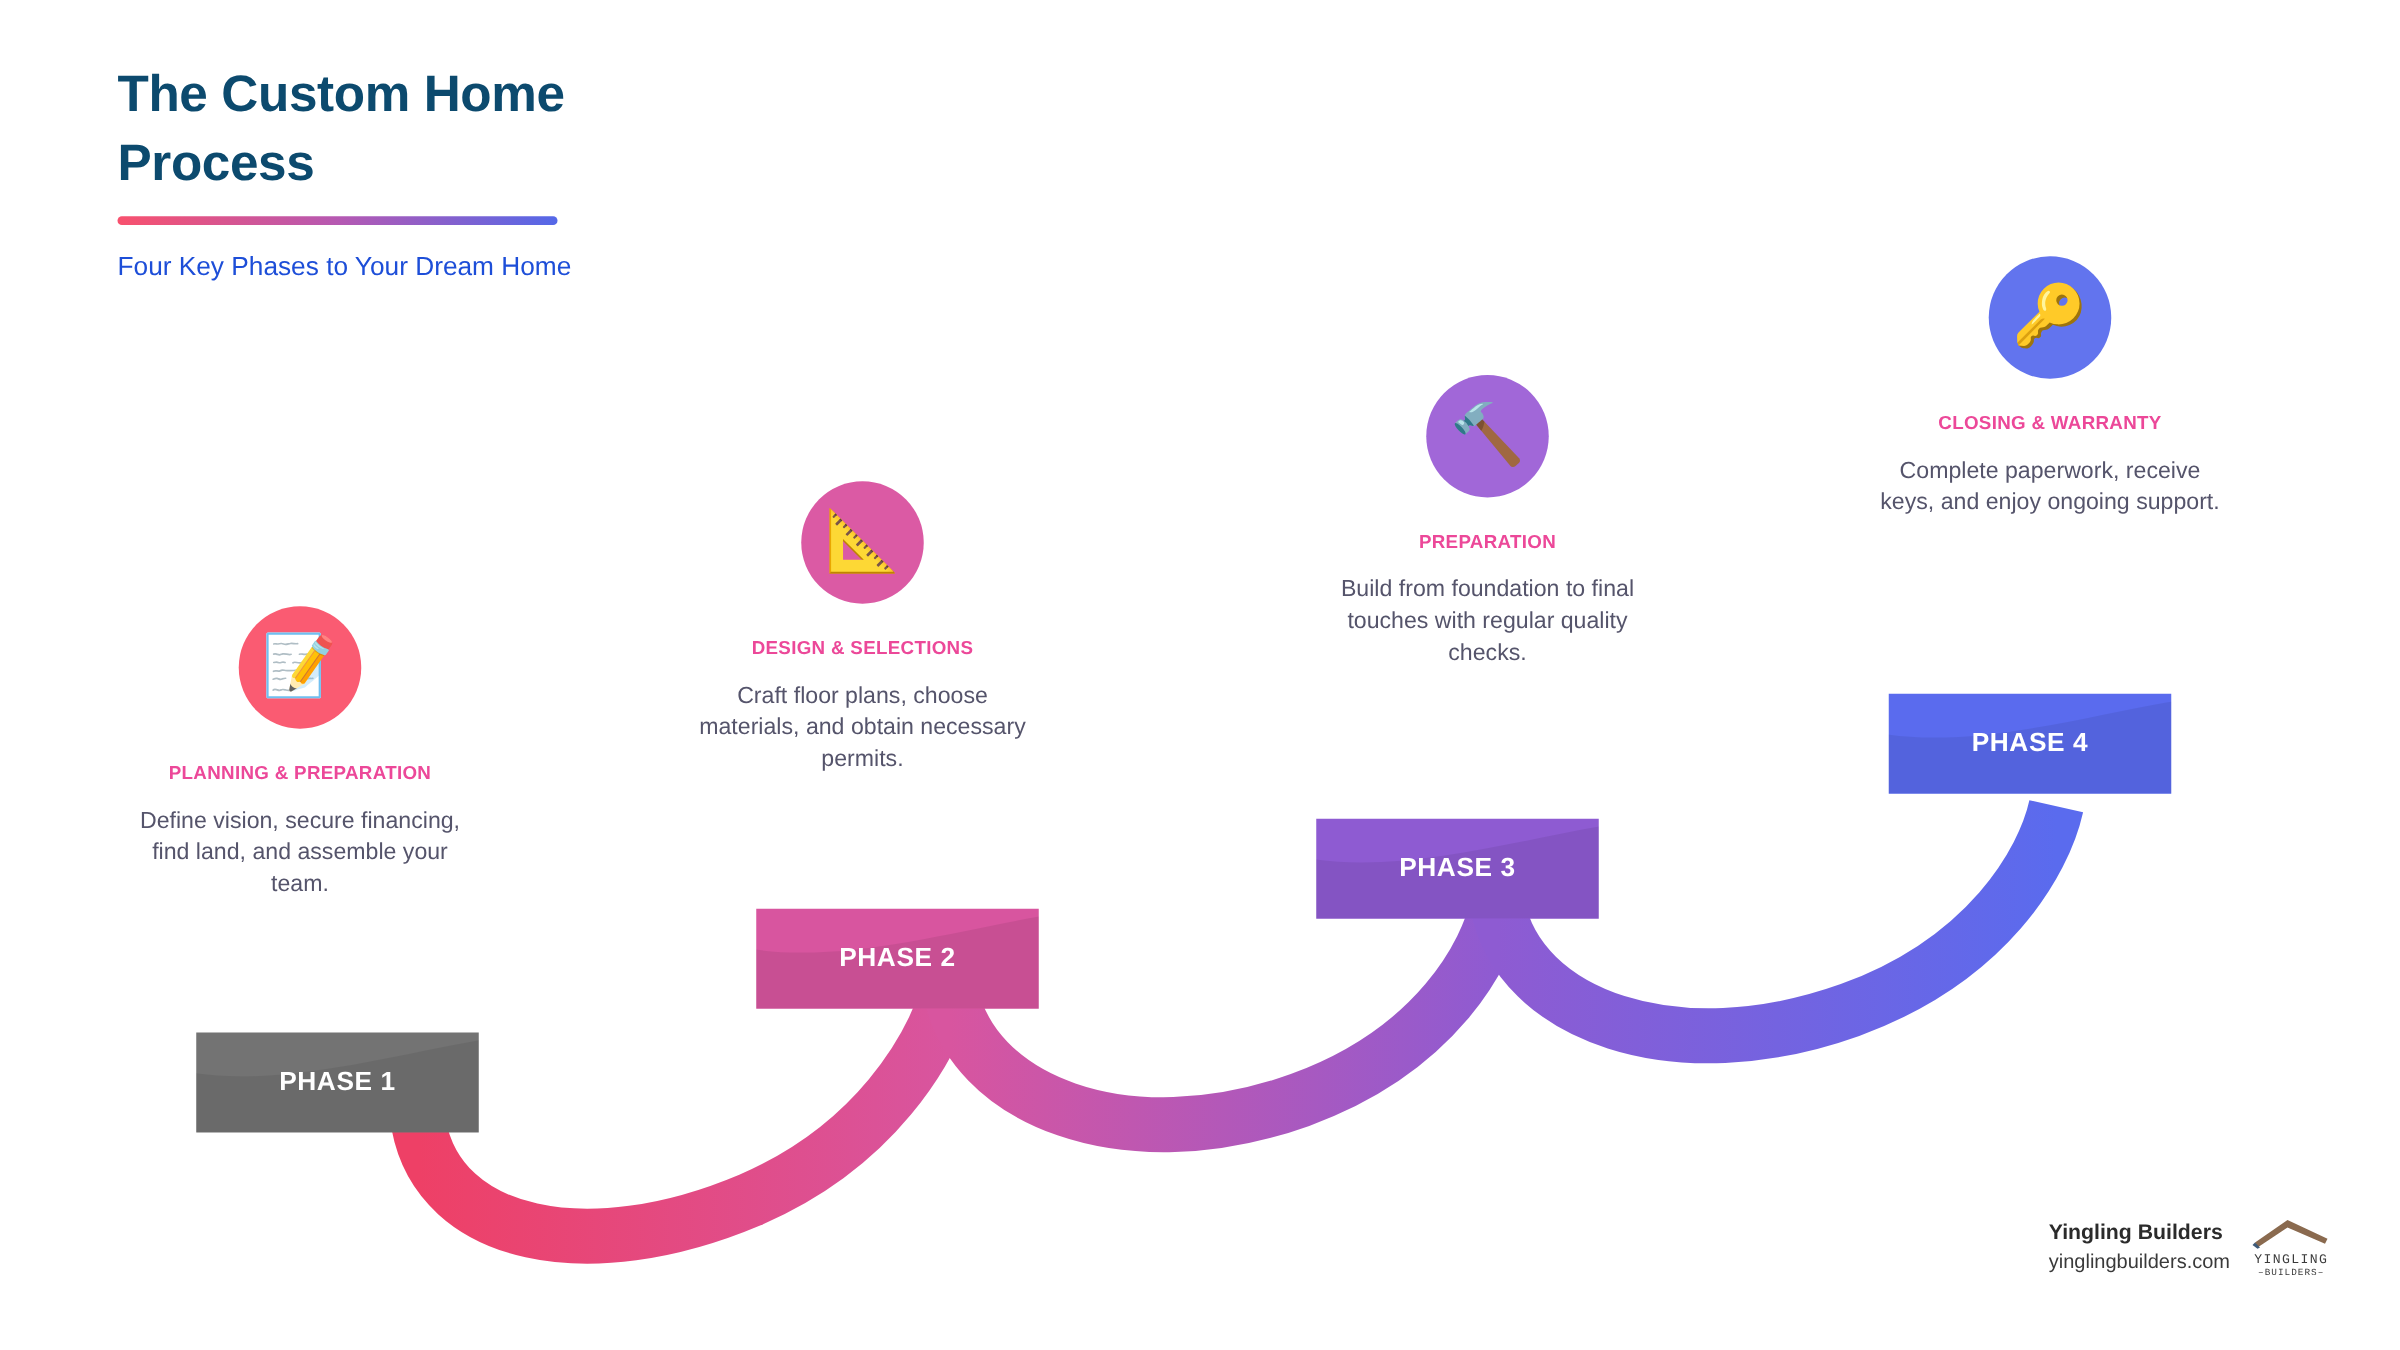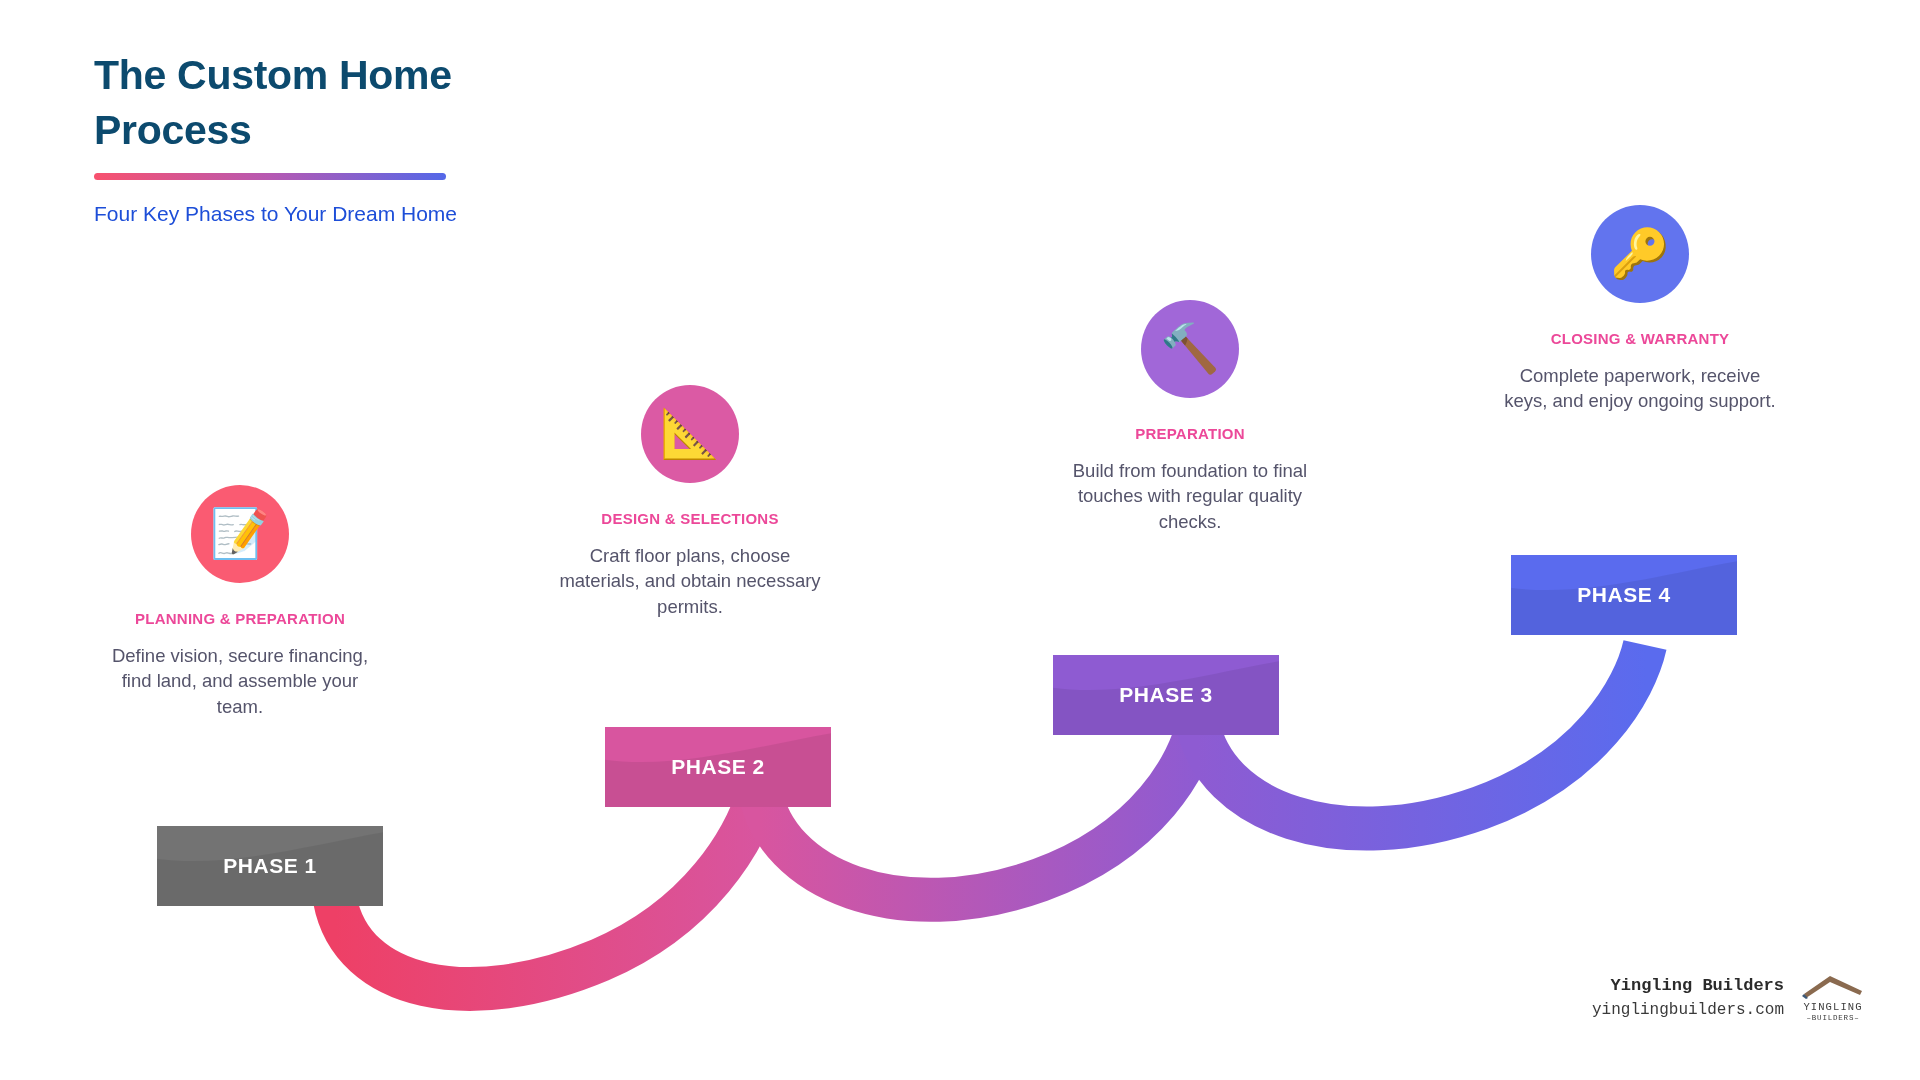--- a/index.html
+++ b/index.html
@@ -112,21 +112,21 @@
 
   
   #footer {
     position: absolute;
     right: 54px;
     bottom: 56px;
     display: flex;
     align-items: center;
     gap: 16px;
   }
-  #footer-text { text-align: right; font-family: Liberation Mono, monospace; }
+  #footer-text { text-align: left; }
   #footer-name {
     font-size: 17px;
     font-weight: 700;
     color: #2B2B2B;
     line-height: 1.45;
   }
   #footer-url {
     font-size: 16px;
     color: #3A3A3A;
     line-height: 1.5;

